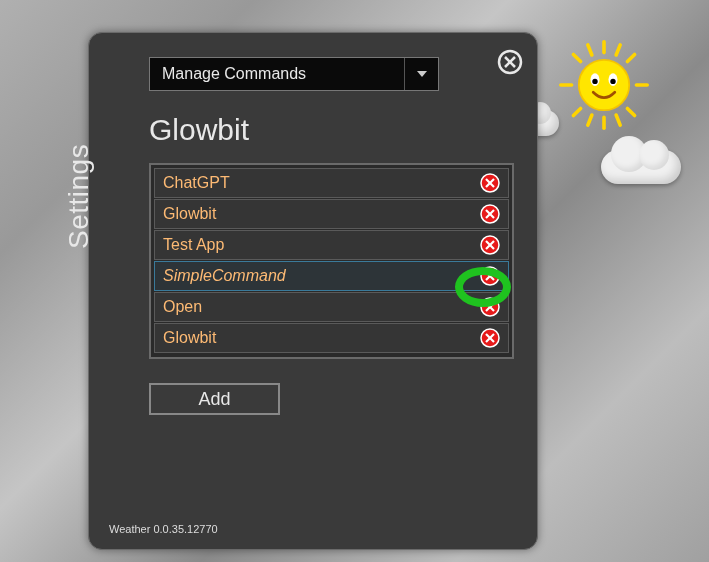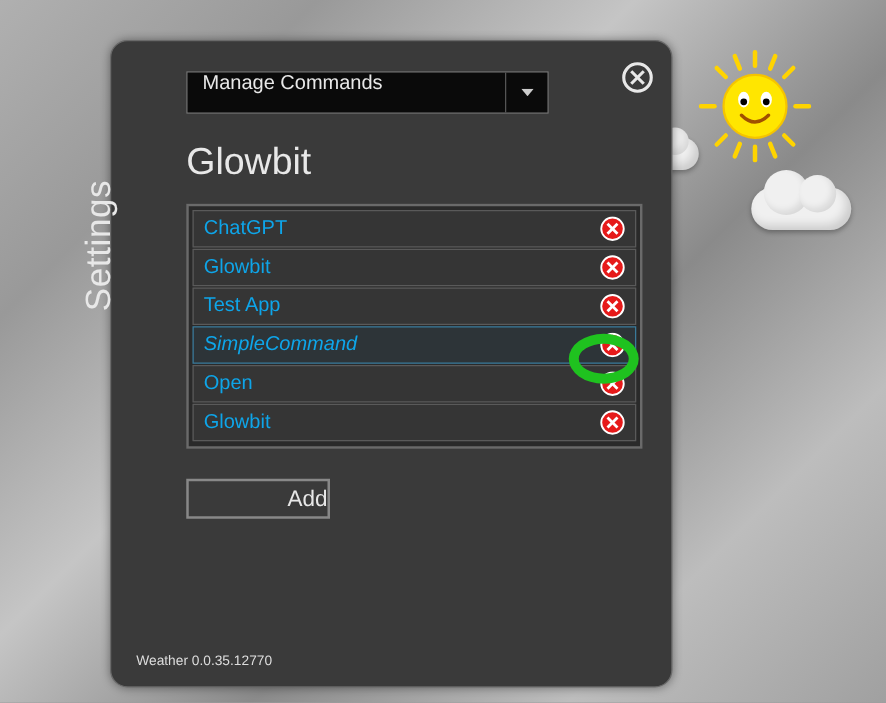--- a/index.html
+++ b/index.html
@@ -43,21 +43,21 @@
   }
   .dropdown {
     position: absolute;
     left: 60px;
     top: 24px;
     width: 290px;
     height: 34px;
     background: #0a0a0a;
     border: 1px solid #777;
     display: flex;
-    align-items: flex-start;
+    align-items: center;
     padding: 0 12px;
     color: #e8e8e8;
     font-size: 16px;
     cursor: pointer;
   }
   .dropdown .arrow {
     position: absolute;
     right: 0;
     top: 0;
     width: 34px;
@@ -84,51 +84,51 @@
     padding: 3px;
     background: #2a2a2a;
   }
   .row {
     height: 30px;
     border: 1px solid #5a5a5a;
     background: #353535;
     display: flex;
     align-items: center;
     padding: 0 8px;
-    color: #0ea5e9;
+    color: #fdba74;
     font-size: 16px;
     position: relative;
     margin-bottom: 1px;
     cursor: pointer;
   }
   .row.selected {
     border: 1px solid #3a7a9a;
     background: #2d3438;
     font-style: italic;
   }
   .row-label { flex: 1; }
   .del-btn {
     width: 20px;
     height: 20px;
     cursor: pointer;
   }
   .add-btn {
     position: absolute;
     left: 60px;
     top: 350px;
-    width: 115px;
+    width: 131px;
     height: 32px;
     border: 2px solid #888;
     background: transparent;
     color: #e8e8e8;
     font-size: 18px;
     font-weight: 300;
     display: flex;
     align-items: center;
-    justify-content: flex-end;
+    justify-content: center;
     cursor: pointer;
   }
   .version {
     position: absolute;
     left: 20px;
     bottom: 14px;
     color: #ddd;
     font-size: 11px;
   }
   .highlight-ring {

